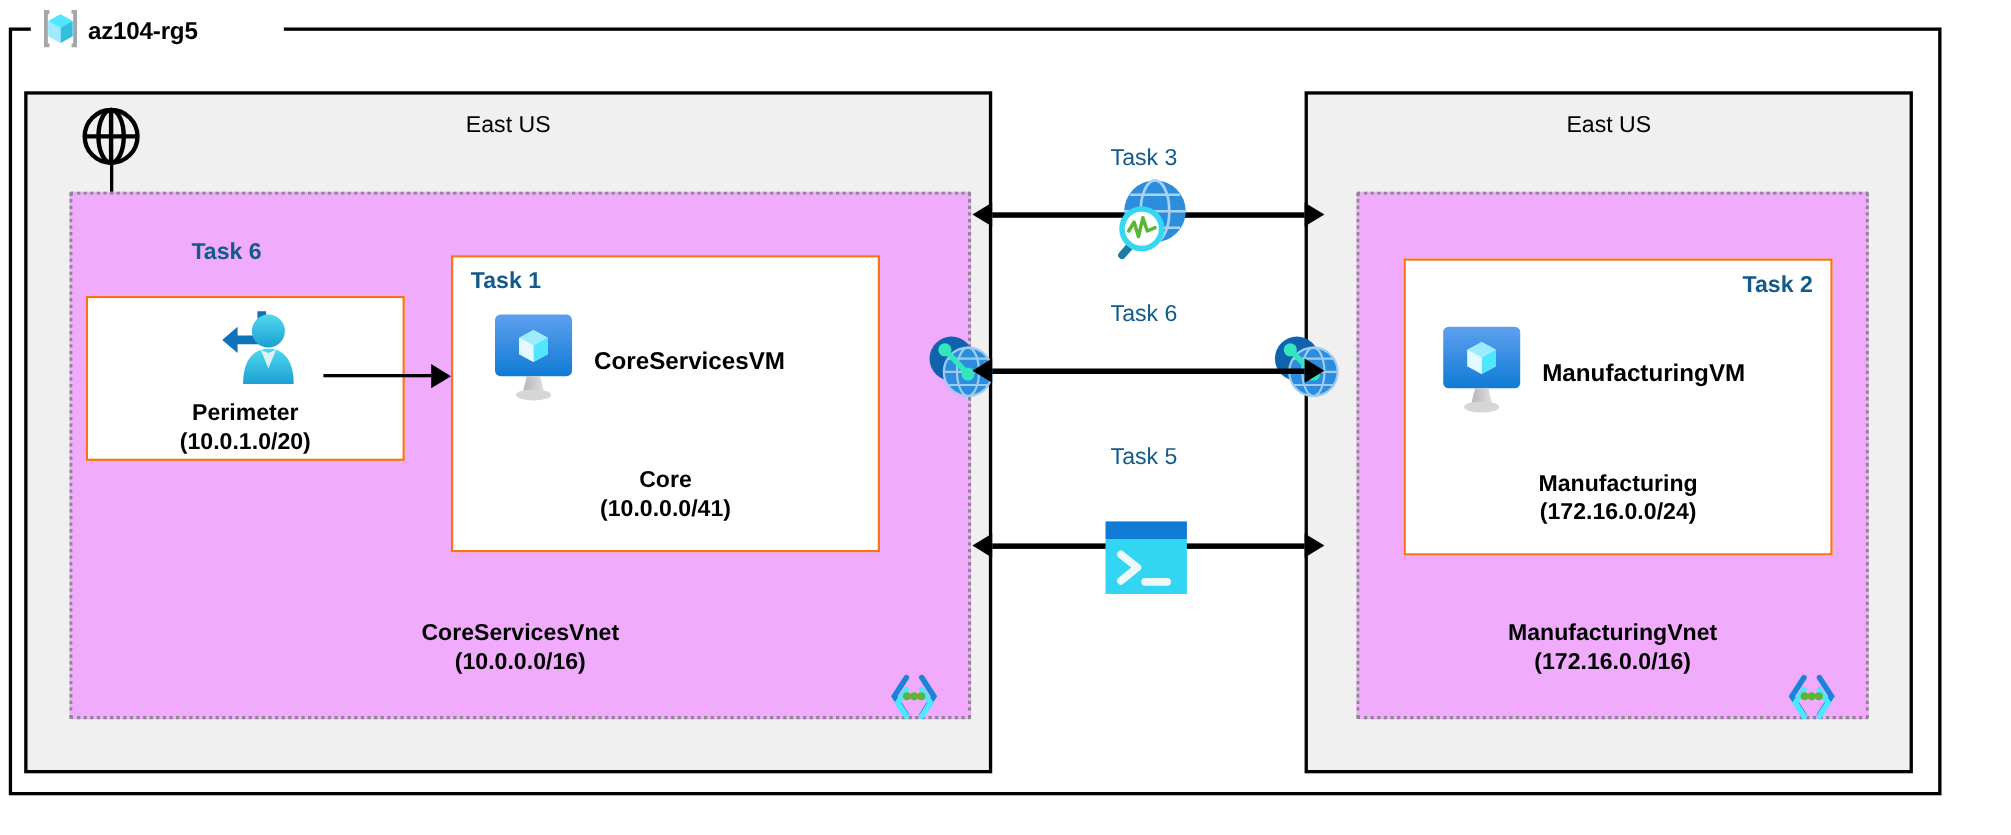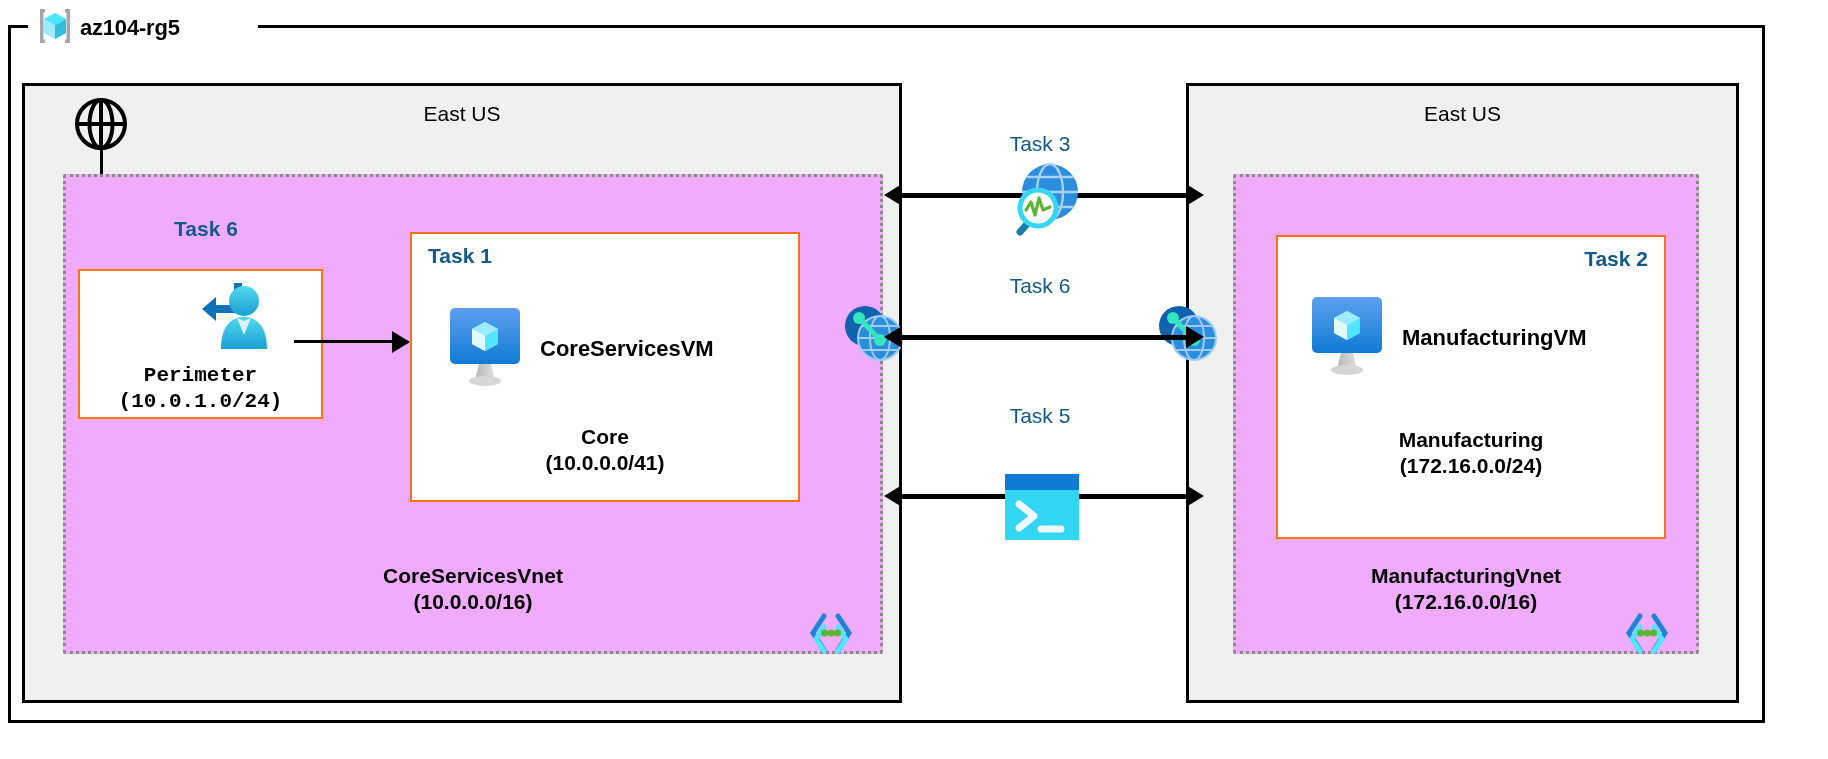--- a/index.html
+++ b/index.html
@@ -73,23 +73,23 @@
 
   
   .subnet-corner{ width:46px; height:44px; }
 
   
   .subnet{
     box-sizing:border-box;
     border:2px solid #f97316;
     background:#ffffff;
   }
-  #subnet-perimeter{ left:12px; top:92px; width:245px; height:150px;font-family:Liberation Mono, monospace;}
+  #subnet-perimeter{ left:12px; top:92px; width:290px; height:150px;}
   #subnet-core{     left:344px; top:55px; width:390px; height:270px;}
-  #subnet-manufacturing{ left:40px; top:58px; width:390px; height:304px;}
+  #subnet-manufacturing{ left:40px; top:58px; width:390px; height:270px;}
 
   .task-label{
     position:absolute;
     font-size:21px; font-weight:bold; color:#125a8a;
     white-space:nowrap;
   }
   .subnet-label{
     position:absolute; left:0; right:0;
     text-align:center; font-size:21px; font-weight:bold; color:#000;
     line-height:1.22;
@@ -169,30 +169,30 @@
 
             <circle cx="56" cy="22" r="15" fill="url(#userg)"></circle>
 
             <path d="M56 38 C41 38 33 50 33 70 L79 70 C79 50 71 38 56 38 Z" fill="url(#userg)"></path>
 
             <path d="M49 39 L56 56 L63 39 L56 42 Z" fill="#daf2f8"></path>
           </svg>
         </div>
         <div class="subnet-label" style="top:92px;">
           <div>Perimeter</div>
-          <div>(10.0.1.0/24)</div>
+          <div>(10.0.1.0/20)</div>
         </div>
       </div>
 
       <div class="hline" style="left:228px; top:163px; width:98px; height:3px;"></div>
       <div class="arrowhead arrow-right abs" style="left:326px; top:154px;"></div>
 
       <div class="abs subnet" id="subnet-core">
         <div class="task-label" style="left:16px; top:10px;">Task 1</div>
-        <div class="vm-row" style="left:34px; top:72px;">
+        <div class="vm-row" style="left:34px; top:50px;">
           <span>
             <svg width="78" height="82" viewBox="0 0 78 82">
               <defs>
                 <linearGradient id="vmg1" x1="0" y1="0" x2="0" y2="1">
                   <stop offset="0" stop-color="#5ea0ef"></stop>
                   <stop offset="1" stop-color="#0f7bd4"></stop>
                 </linearGradient>
                 <linearGradient id="vmstand" x1="0" y1="0" x2="1" y2="0">
                   <stop offset="0" stop-color="#b5b5b5"></stop>
                   <stop offset="1" stop-color="#e0e0e0"></stop>

